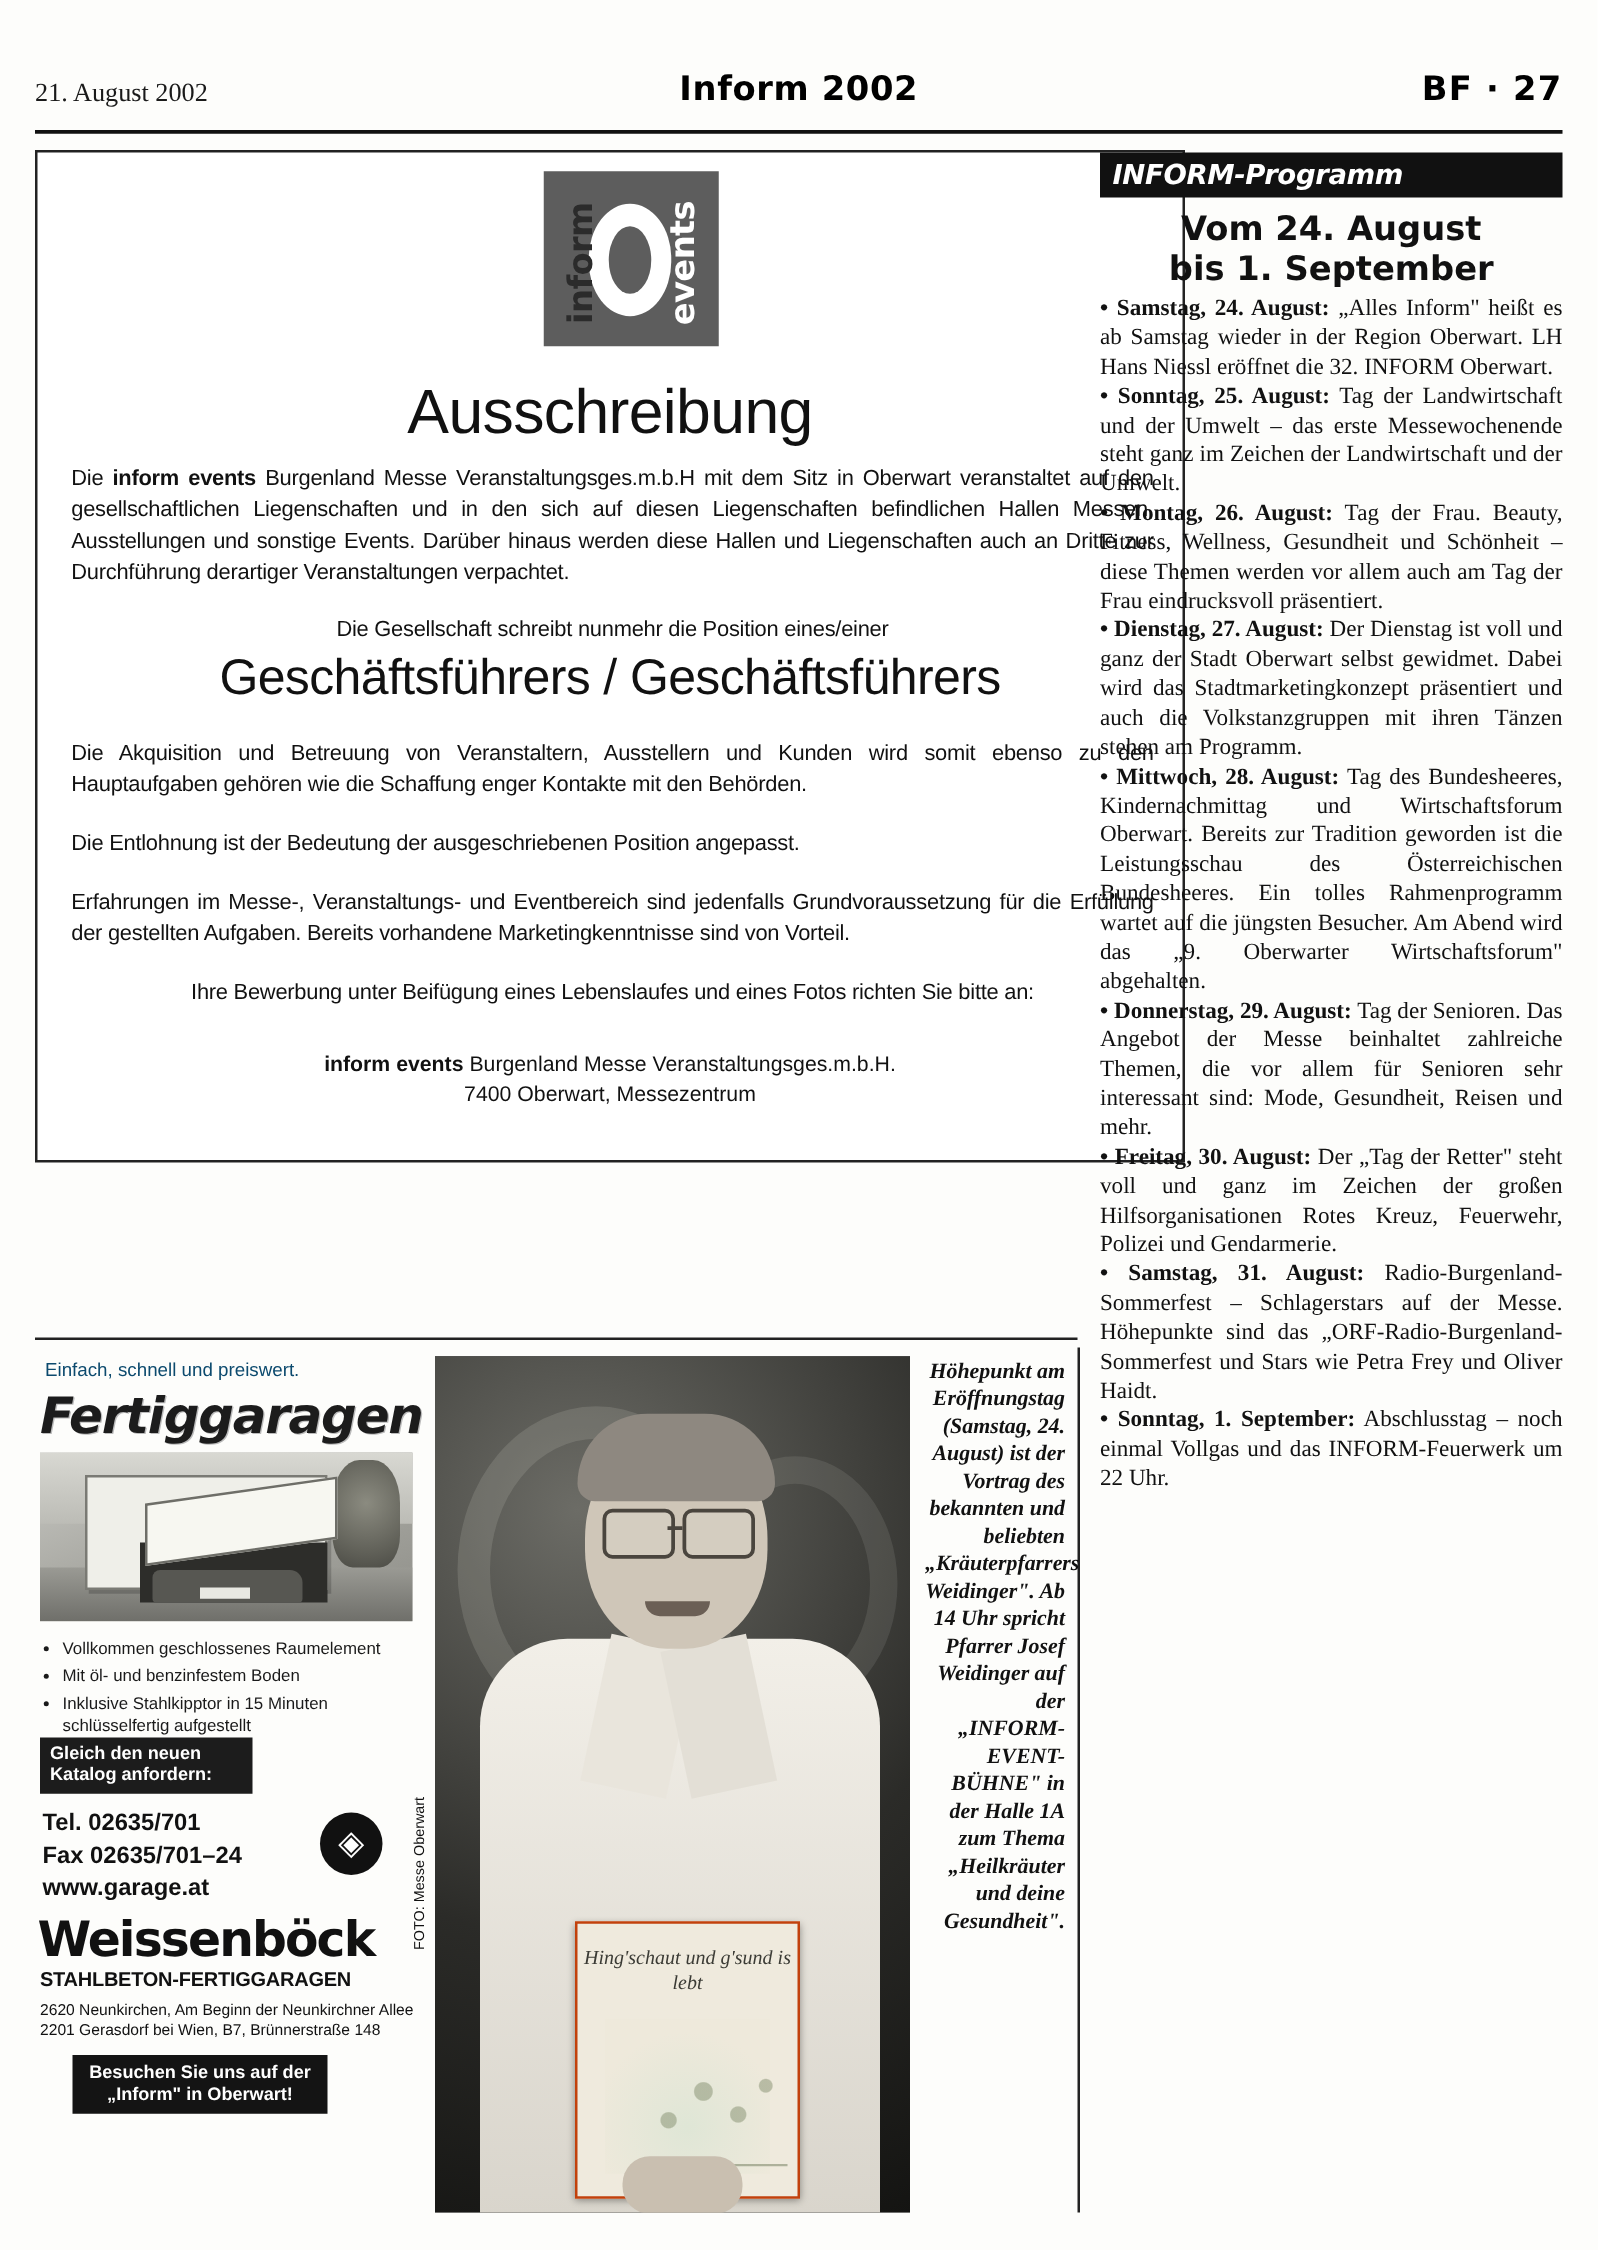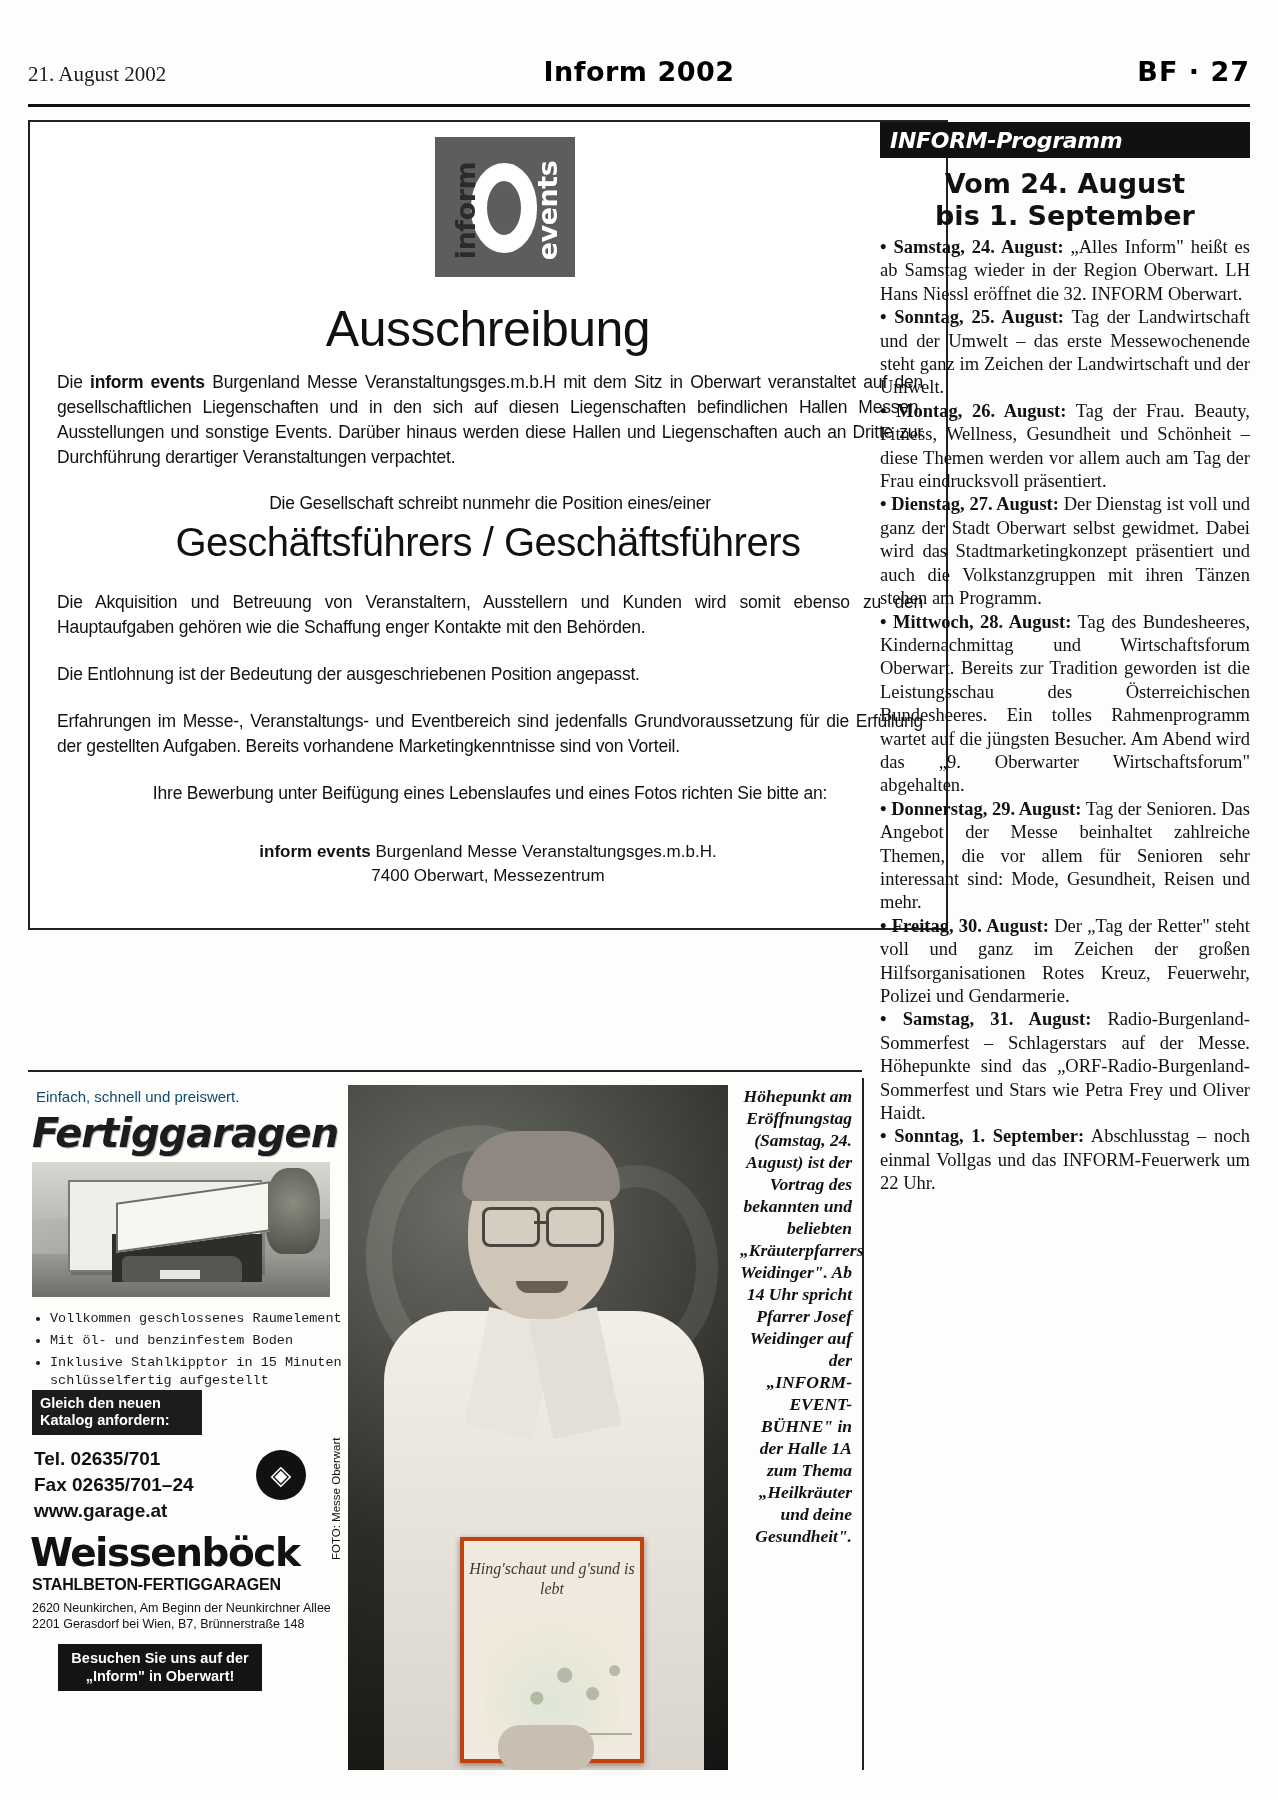--- a/index.html
+++ b/index.html
@@ -277,21 +277,21 @@
     width: 54px; height: 86px;
     background: radial-gradient(circle at 50% 40%, #8b8b80 0%, #5f5f57 70%, #4b4b45 100%);
     border-radius: 40% 40% 30% 30%;
   }
   .ad-bullets {
     position: absolute;
     left: 8px; top: 232px;
     width: 292px;
   }
   .ad-bullets li {
-    font-family: Liberation Mono, monospace;
+    font-family: Liberation Sans, sans-serif;
     font-size: 13.5px;
     line-height: 18px;
     margin-bottom: 4px;
     color: #1a1a1a;
   }
   .ad-bullets {
     padding-left: 14px;
     margin: 0;
   }
   .ad-katalog {
@@ -447,21 +447,21 @@
   .ph-collar-r {
     position: absolute; left: 192px; top: 228px;
     width: 70px; height: 120px;
     background: #e3dfd6;
     transform: rotate(-12deg);
   }
   .ph-book {
     position: absolute; left: 112px; top: 452px;
     width: 176px; height: 218px;
     background: #efeadd;
-    border: 4px solid #c2410c;
+    border: 2px solid #c2410c;
     box-shadow: 0 2px 6px rgba(0,0,0,.4);
   }
   .ph-book-title {
     position: absolute; left: 0; right: 0; top: 18px;
     text-align: center;
     font-family: "Liberation Serif", serif;
     font-style: italic;
     font-size: 16px;
     color: #3b3b35;
     line-height: 20px;

